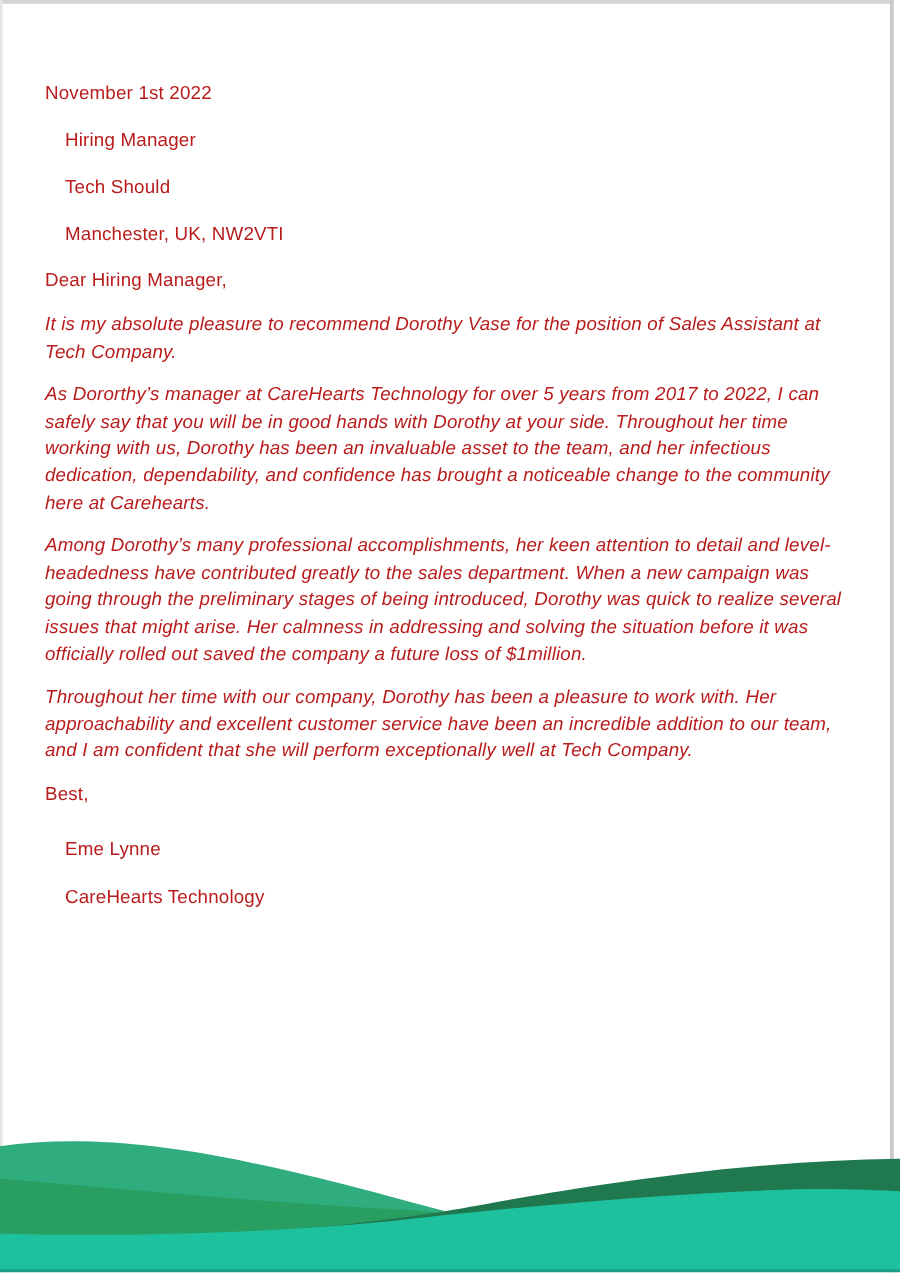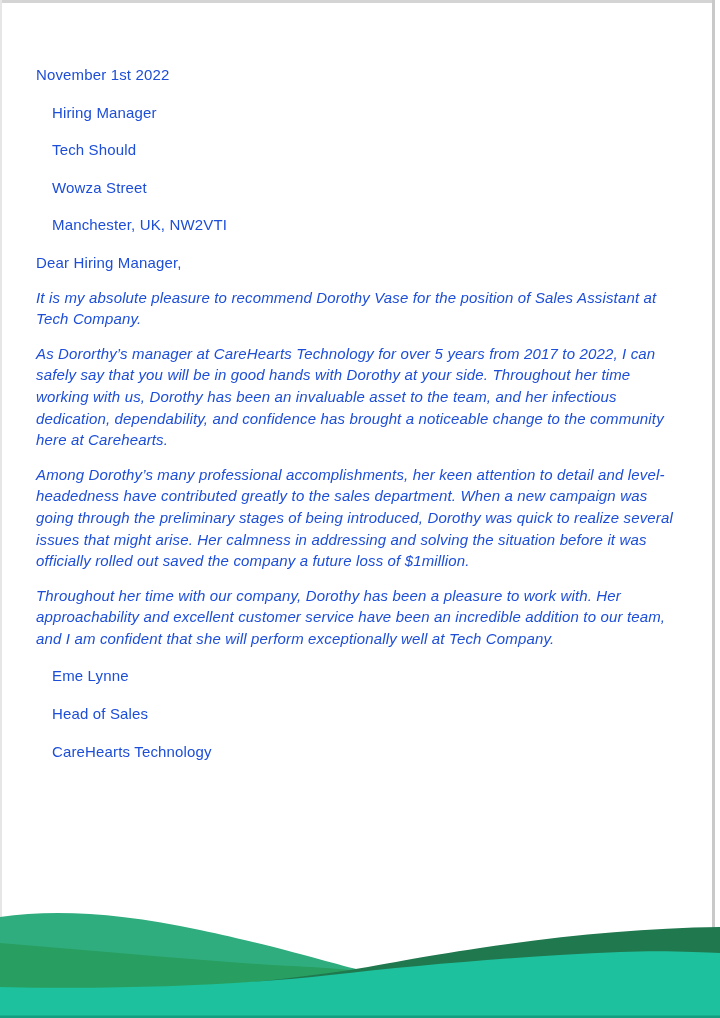--- a/index.html
+++ b/index.html
@@ -7,21 +7,21 @@
     padding: 0;
     background: #ffffff;
   }
   .page {
     position: relative;
     width: 720px;
     height: 1018px;
     background: #ffffff;
     overflow: hidden;
     font-family: "Liberation Sans", sans-serif;
-    color: #1d4ed8;
+    color: #b91c1c;
   }
   .border-top {
     position: absolute;
     top: 0; left: 0;
     width: 714px; height: 3px;
     background: #d4d4d4;
     z-index: 1;
   }
   .border-left {
     position: absolute;
@@ -64,35 +64,34 @@
   <div class="border-top"></div>
   <div class="border-left"></div>
   <div class="border-right"></div>
 
   <div class="letter-body">
     <p class="block">November 1st 2022</p>
 
     <div class="block">
       <div class="sig-line">Hiring Manager</div>
       <div class="sig-line">Tech Should</div>
-      <div class="sig-line">Wowza Street</div>
       <div class="sig-line">Manchester, UK, NW2VTI</div>
     </div>
 
     <p class="block">Dear Hiring Manager,</p>
 
     <p class="para">It is my absolute pleasure to recommend Dorothy Vase for the position of Sales Assistant at Tech Company.</p>
     <p class="para">As Dororthy’s manager at CareHearts Technology for over 5 years from 2017 to 2022, I can safely say that you will be in good hands with Dorothy at your side. Throughout her time working with us, Dorothy has been an invaluable asset to the team, and her infectious dedication, dependability, and confidence has brought a noticeable change to the community here at Carehearts.</p>
     <p class="para">Among Dorothy’s many professional accomplishments, her keen attention to detail and level-headedness have contributed greatly to the sales department. When a new campaign was going through the preliminary stages of being introduced, Dorothy was quick to realize several issues that might arise. Her calmness in addressing and solving the situation before it was officially rolled out saved the company a future loss of $1million.</p>
     <p class="para">Throughout her time with our company, Dorothy has been a pleasure to work with. Her approachability and excellent customer service have been an incredible addition to our team, and I am confident that she will perform exceptionally well at Tech Company.</p>
 
+    <p class="closing">Best,</p>
 
     <div>
       <div class="sig-line">Eme Lynne</div>
-      <div class="sig-line">Head of Sales</div>
       <div class="sig-line">CareHearts Technology</div>
     </div>
   </div>
 
   <div class="wave-wrap">
     <svg width="720" height="130" viewBox="0 0 720 130" xmlns="http://www.w3.org/2000/svg">
       <path d="M0,29 C55,21 120,25 200,42 C280,59 320,72 360,82 C430,98 520,109 720,118 L720,130 L0,130 Z" fill="#30ad7e"></path>
       <path d="M0,55 C100,63 200,73 290,78 C330,80 345,81 365,84 C450,95 550,104 720,112 L720,130 L0,130 Z" fill="#289f60"></path>
       <path d="M720,39 C640,40 560,48 480,60 C420,69 380,77 350,82 C250,97 120,107 0,112 L0,130 L720,130 Z" fill="#20784f"></path>
       <path d="M0,99 C120,102 240,97 330,87 C420,77 520,68 620,64 C660,62 700,64 720,65 L720,130 L0,130 Z" fill="#1dc19d"></path>

